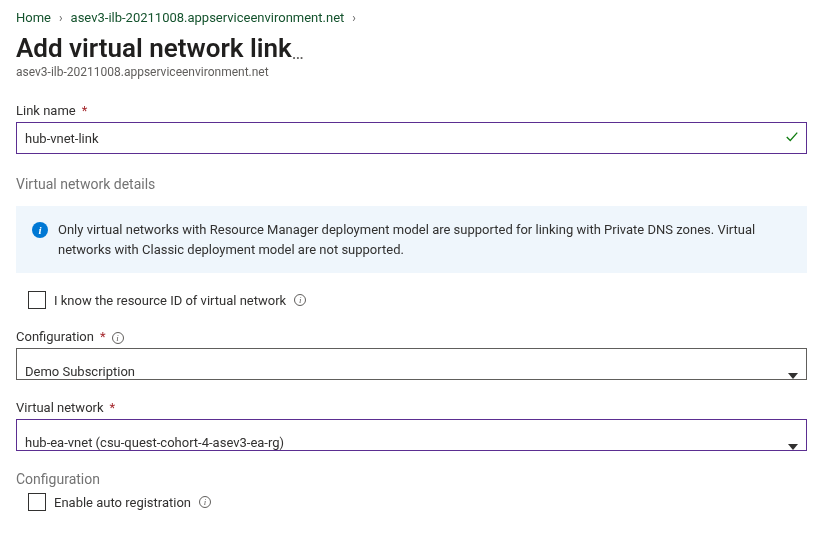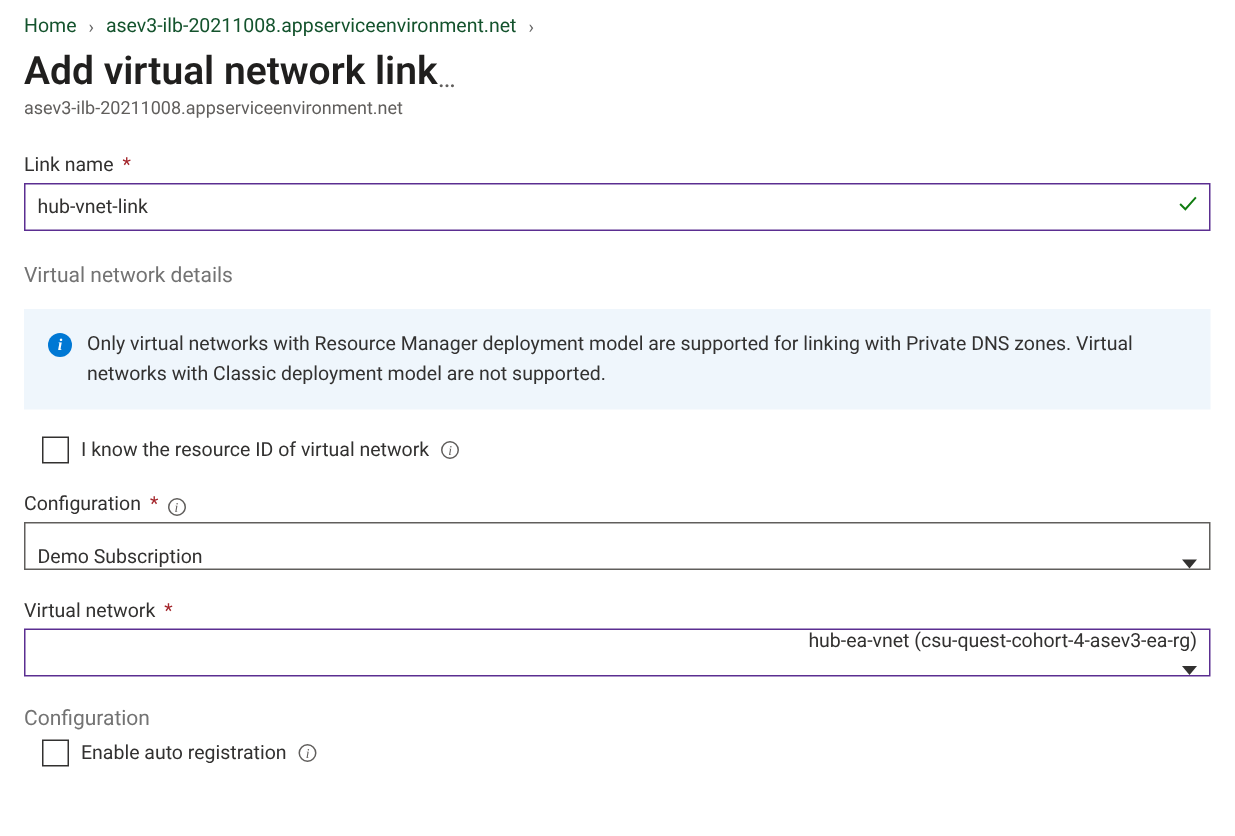--- a/index.html
+++ b/index.html
@@ -83,21 +83,21 @@
     }
 
     .checkbox-row { display: flex; align-items: center; gap: 8px; font-size: 13px; margin-bottom: 20px; padding-left: 12px; }
     .checkbox {
       width: 18px; height: 18px; border: 1px solid #323130; background: #fff; cursor: pointer; flex-shrink: 0;
     }
 
     .field-block { margin-bottom: 20px; }
 
     .select-input { position: relative; display: flex; align-items: flex-end; justify-content: space-between; cursor: pointer; }
-    .select-input.purple-border { border-color: #5b2e91; flex-direction: column; }
+    .select-input.purple-border { border-color: #5b2e91; }
     .chevron-down {
       width: 0; height: 0;
       border-left: 5px solid transparent;
       border-right: 5px solid transparent;
       border-top: 6px solid #323130;
     }
   </style>
 </head>
 <body>
 

